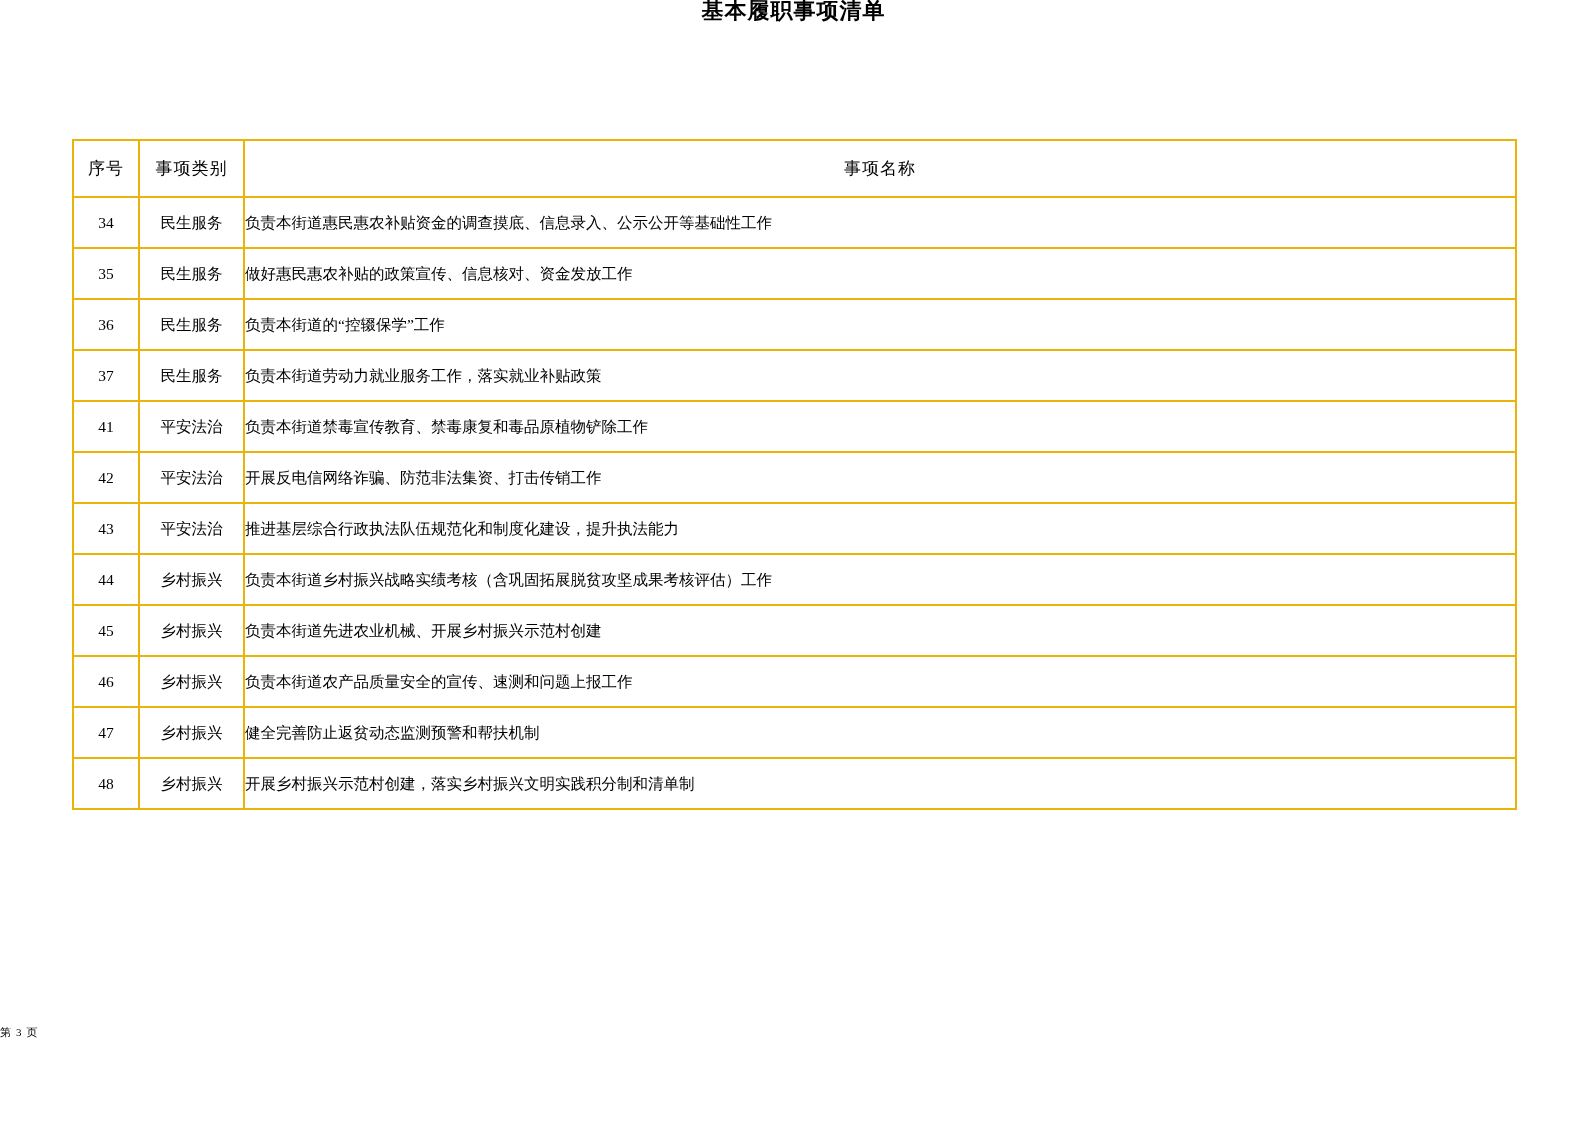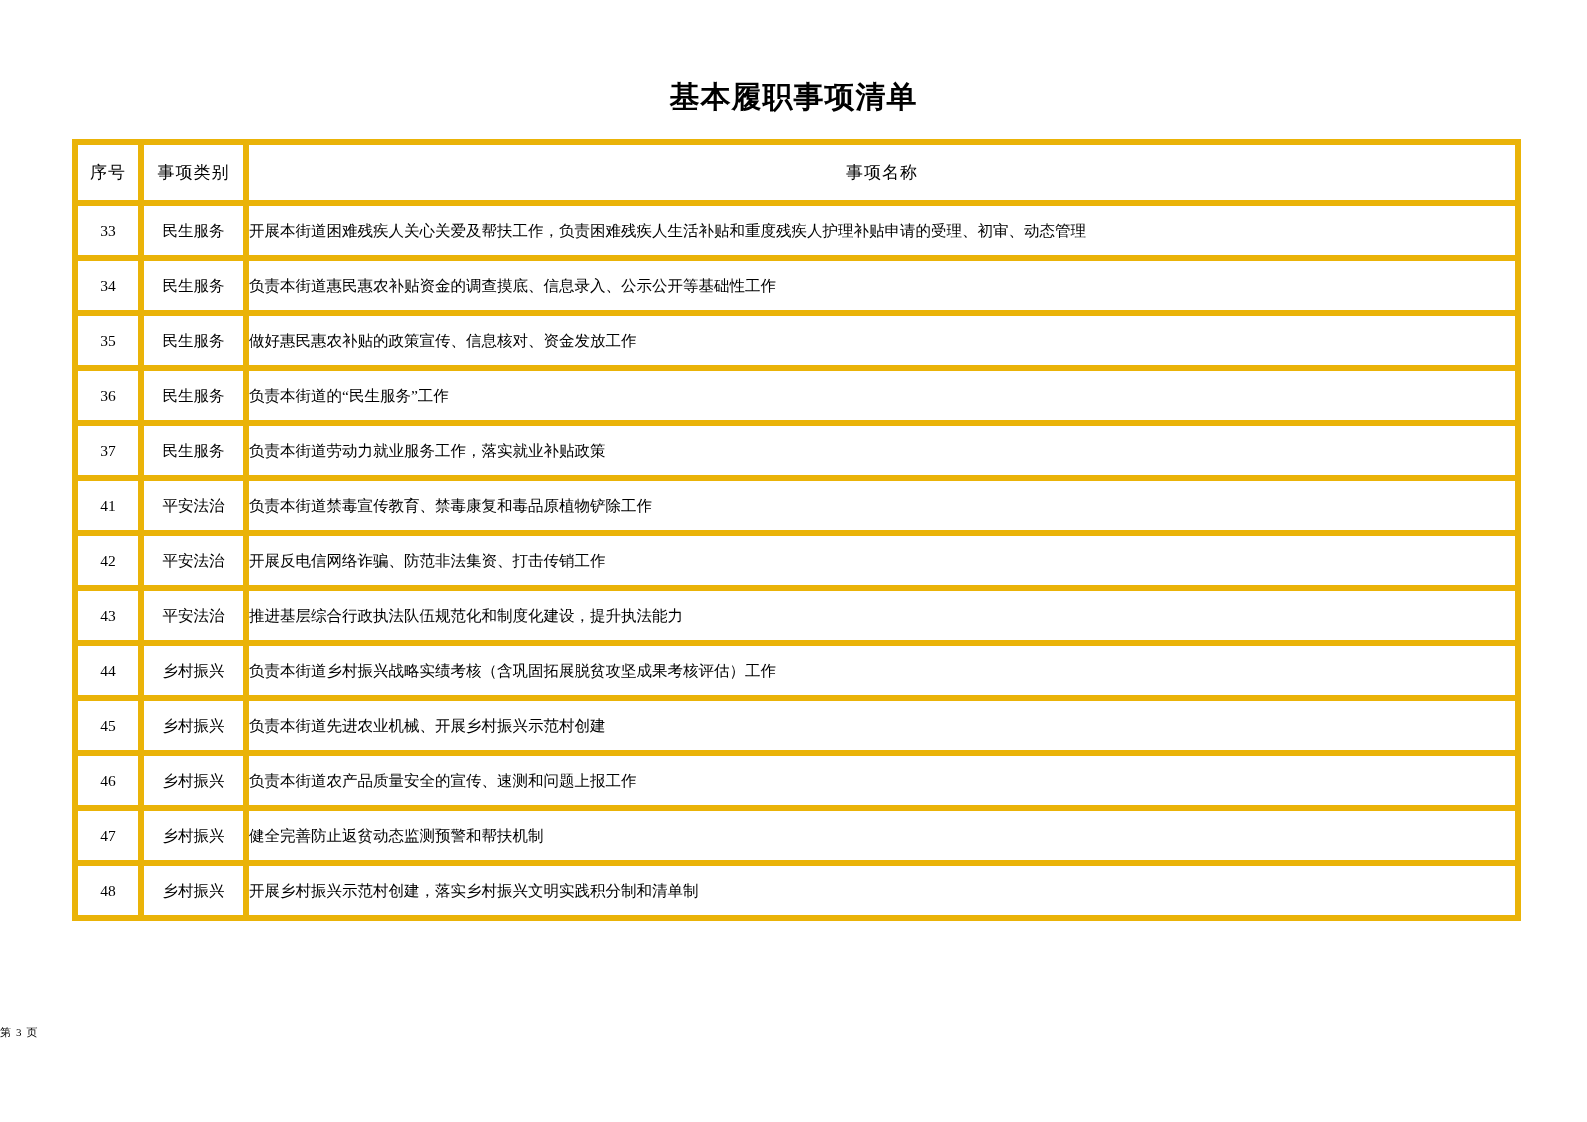--- a/index.html
+++ b/index.html
@@ -17,41 +17,40 @@
   }
   .page {
     width: 1587px;
     height: 1122px;
     box-sizing: border-box;
     padding: 0;
     position: relative;
   }
   .doc-title {
     text-align: center;
-    font-size: 30px;
+    font-size: 22px;
     font-weight: bold;
     letter-spacing: 1px;
     margin: 0;
-    padding-top: 82px;
     padding-bottom: 0;
     line-height: 1;
   }
   .table-wrap {
     position: absolute;
     left: 72px;
     top: 139px;
     width: 1443px;
   }
   table.listing {
     border-collapse: collapse;
     width: 1443px;
     table-layout: fixed;
   }
   table.listing td, table.listing th {
-    border: 6px solid #eab308;
+    border: 2px solid #eab308;
     padding: 0;
     vertical-align: middle;
   }
   table.listing thead th {
     height: 55px;
     font-size: 17px;
     font-weight: normal;
     text-align: center;
     letter-spacing: 1px;
   }
@@ -106,38 +105,33 @@
       </colgroup>
       <thead>
         <tr>
           <th>序号</th>
           <th>事项类别</th>
           <th>事项名称</th>
         </tr>
       </thead>
       <tbody id="tbody">
           <tr>
-            <td class="c-seq">33</td>
-            <td class="c-cat">民生服务</td>
-            <td class="c-name">开展本街道困难残疾人关心关爱及帮扶工作，负责困难残疾人生活补贴和重度残疾人护理补贴申请的受理、初审、动态管理</td>
-          </tr>
-          <tr>
             <td class="c-seq">34</td>
             <td class="c-cat">民生服务</td>
             <td class="c-name">负责本街道惠民惠农补贴资金的调查摸底、信息录入、公示公开等基础性工作</td>
           </tr>
           <tr>
             <td class="c-seq">35</td>
             <td class="c-cat">民生服务</td>
             <td class="c-name">做好惠民惠农补贴的政策宣传、信息核对、资金发放工作</td>
           </tr>
           <tr>
             <td class="c-seq">36</td>
             <td class="c-cat">民生服务</td>
-            <td class="c-name">负责本街道的“民生服务”工作</td>
+            <td class="c-name">负责本街道的“控辍保学”工作</td>
           </tr>
           <tr>
             <td class="c-seq">37</td>
             <td class="c-cat">民生服务</td>
             <td class="c-name">负责本街道劳动力就业服务工作，落实就业补贴政策</td>
           </tr>
           <tr>
             <td class="c-seq">41</td>
             <td class="c-cat">平安法治</td>
             <td class="c-name">负责本街道禁毒宣传教育、禁毒康复和毒品原植物铲除工作</td>

